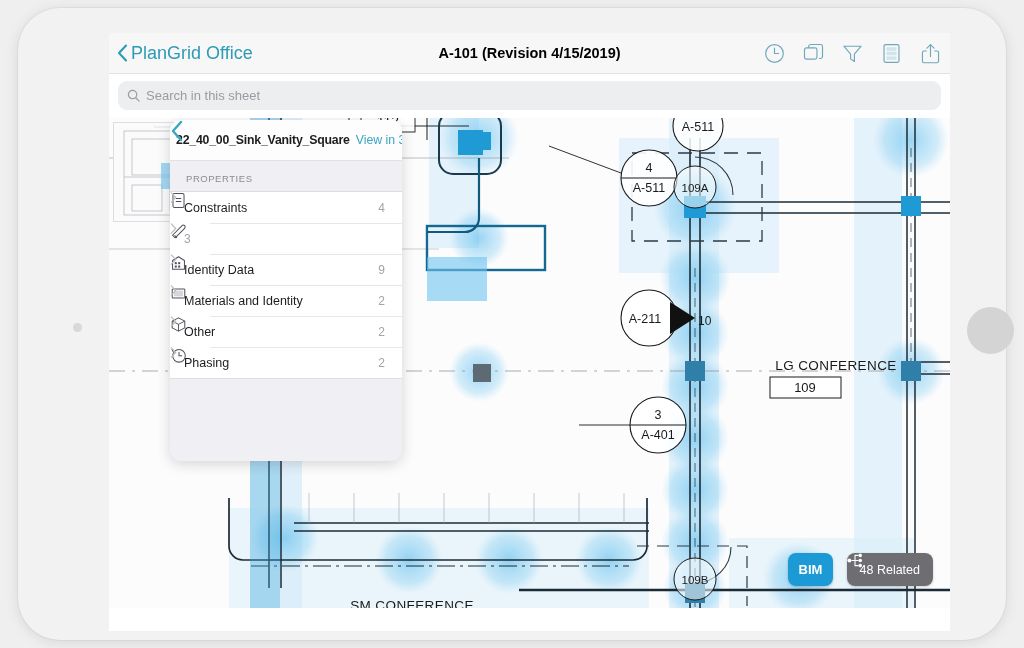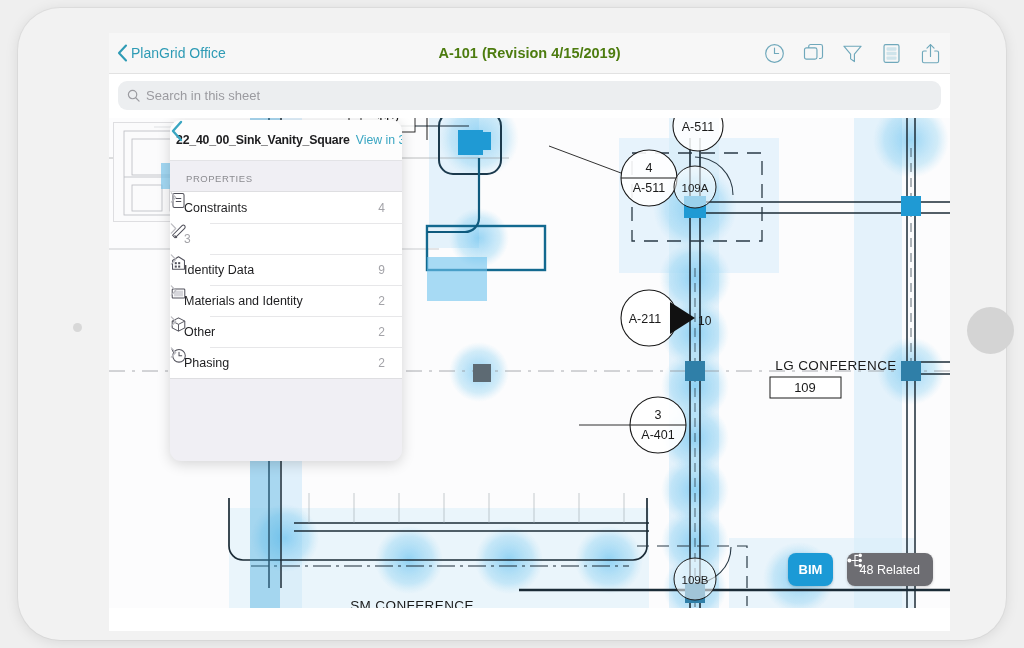--- a/index.html
+++ b/index.html
@@ -66,25 +66,25 @@
 
   
   #nav-bar {
     position: relative; height: 41px;
     background: #f7f7f7;
     border-bottom: 1px solid #e2e2e2;
     display: flex; align-items: center;
   }
   #back-nav {
     display: flex; align-items: center; gap: 3px;
-    padding-left: 8px; color: #2e9bb5; font-size: 14px; cursor: pointer;
+    padding-left: 8px; color: #2e9bb5; font-size: 18px; cursor: pointer;
   }
   #nav-title {
     position: absolute; left: 0; right: 0; text-align: center;
-    font-size: 14.5px; font-weight: 700; color: #4d7c0f;
+    font-size: 14.5px; font-weight: 700; color: #000000;
     pointer-events: none;
   }
   #nav-actions {
     position: absolute; right: 8px; display: flex; align-items: center; gap: 16px;
   }
   .nav-icon { width: 23px; height: 23px; cursor: pointer; display:block; }
 
   
   #search-wrap { background: #fff; padding: 7px 9px 8px; }
   #search-box {

